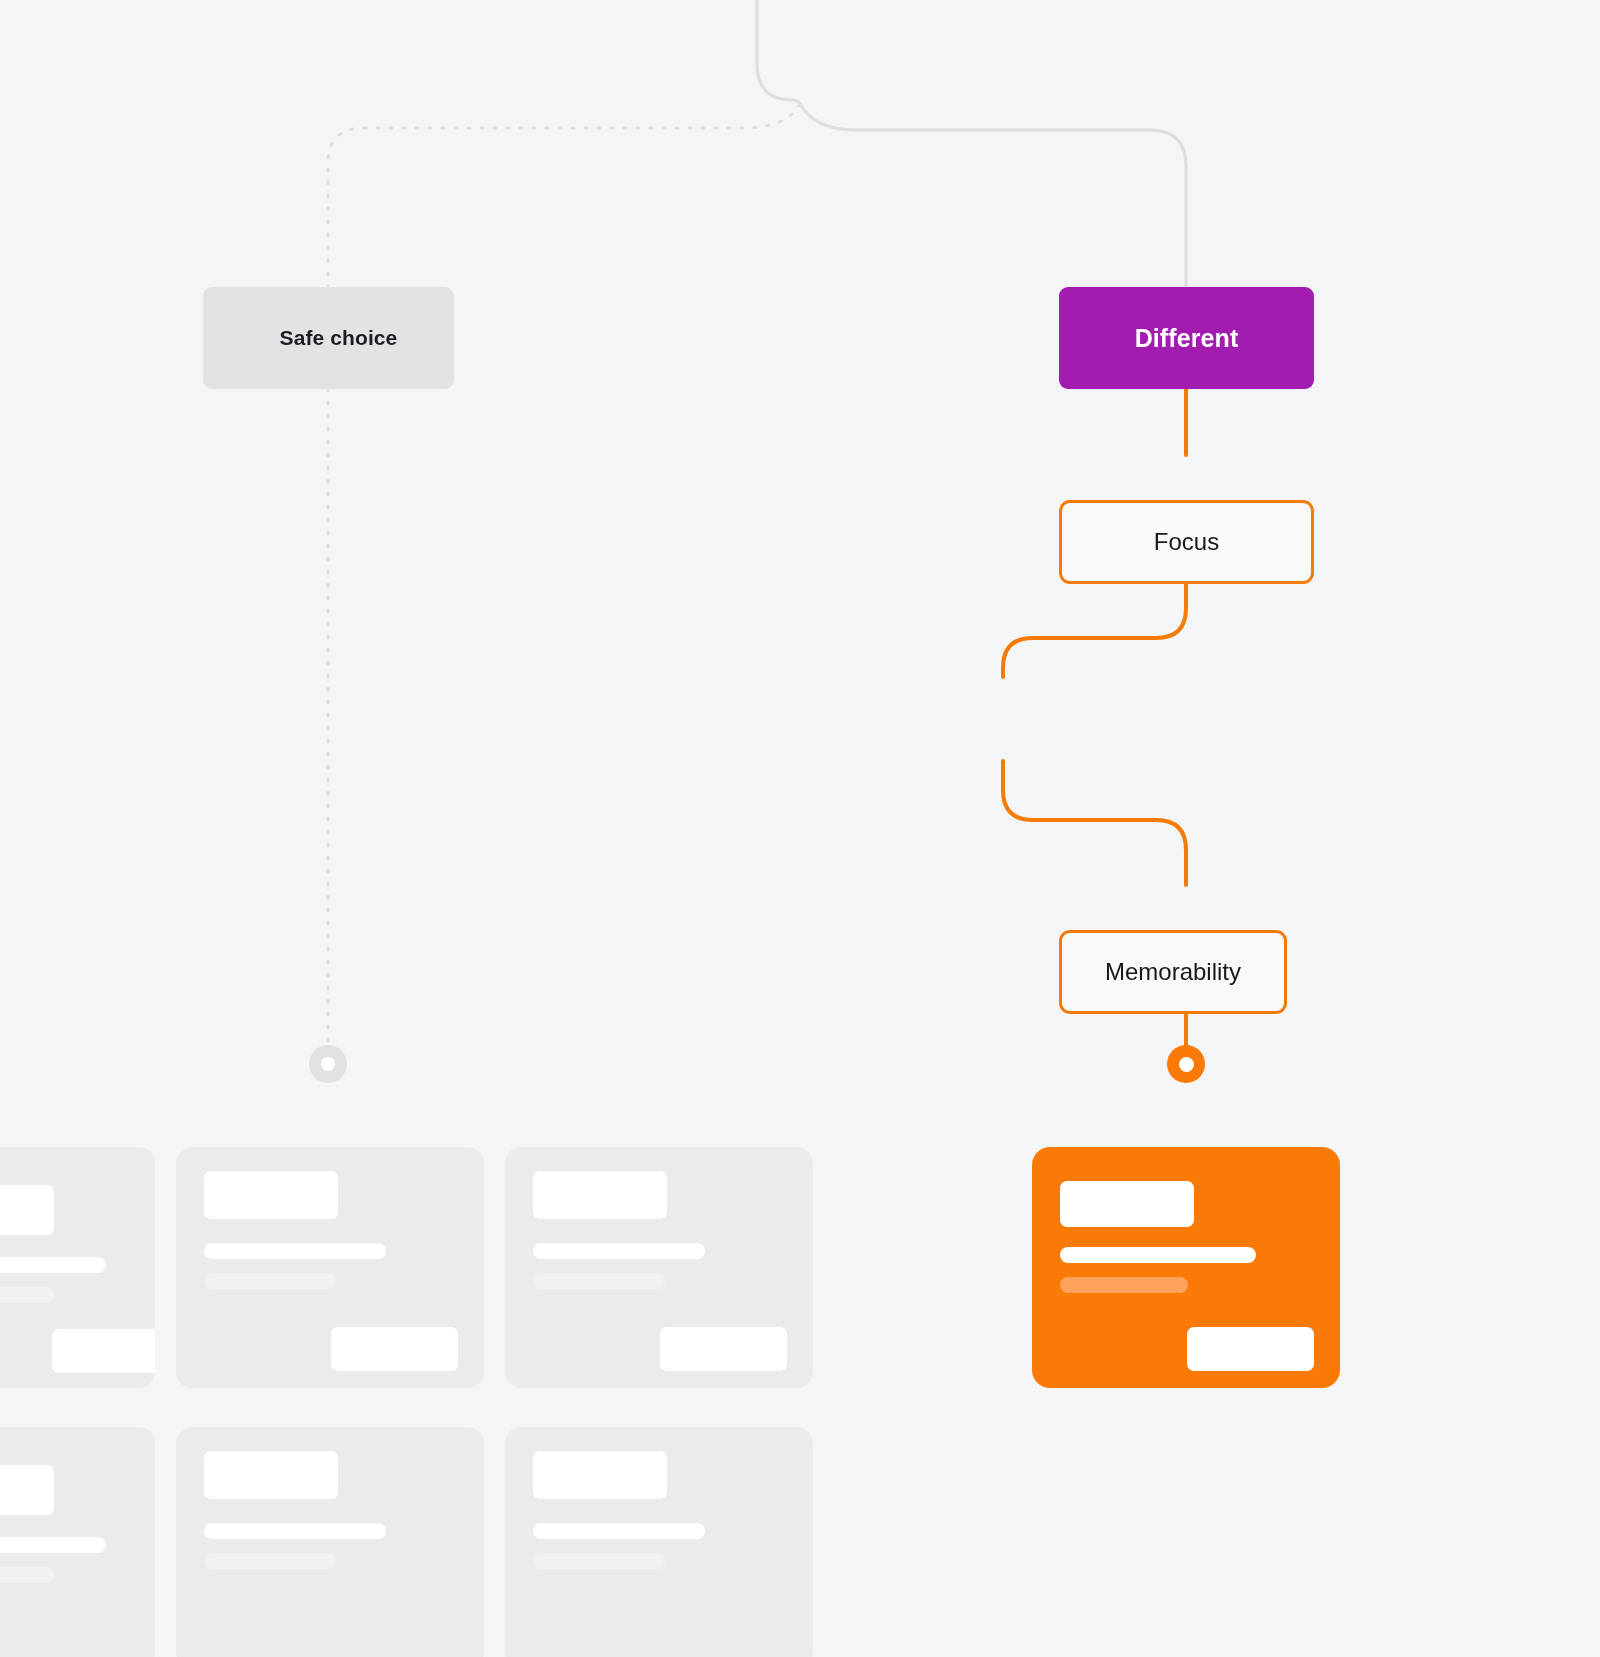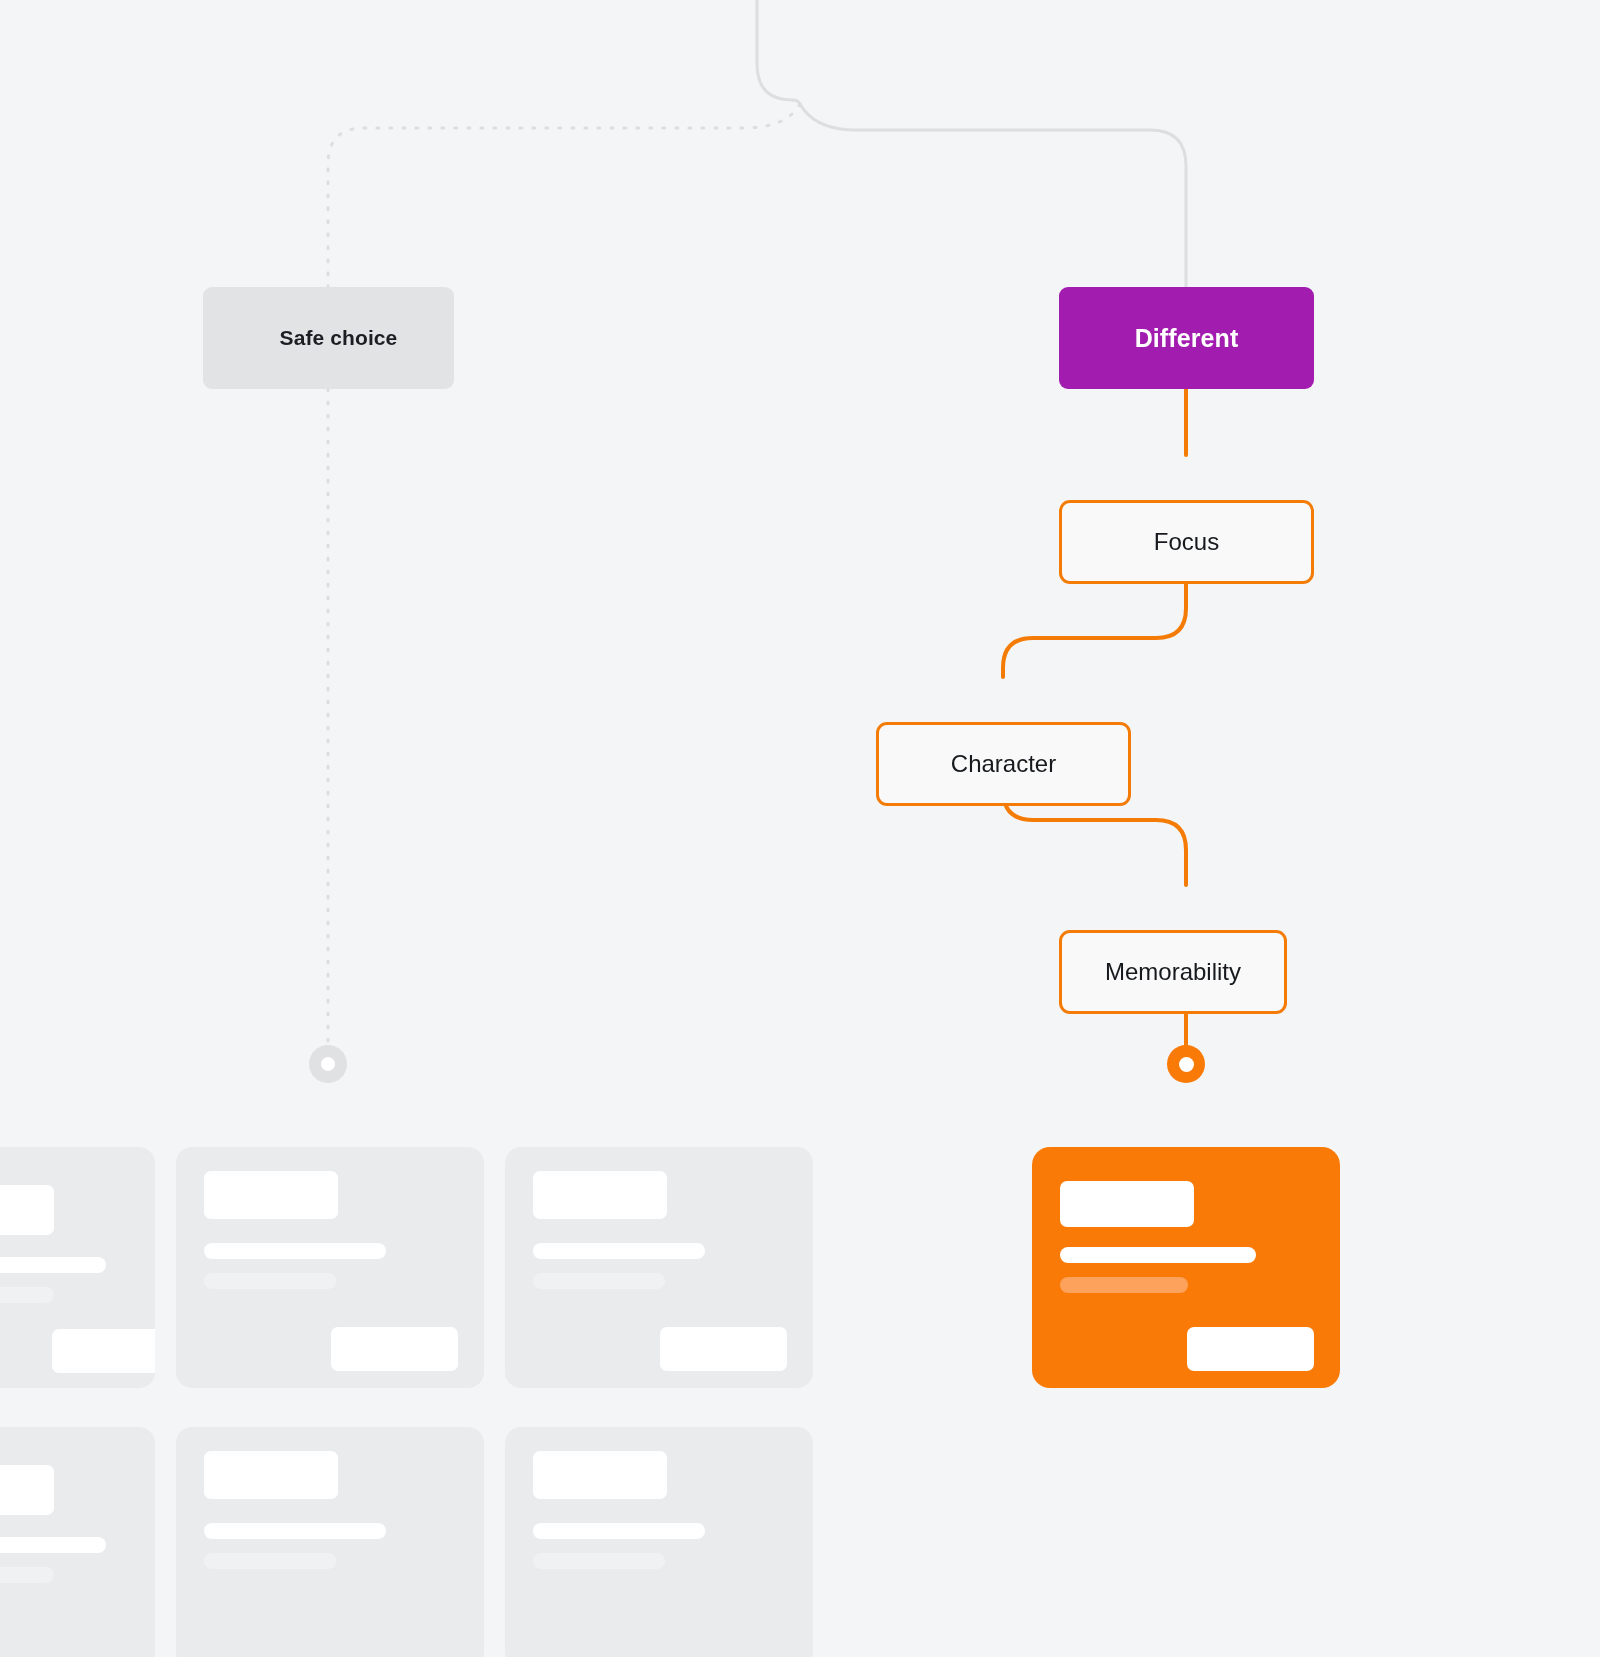--- a/index.html
+++ b/index.html
@@ -196,21 +196,20 @@
 
     <path d="M 1186 969 L 1186 1045" fill="none" stroke="#f47b06" stroke-width="4" stroke-linecap="round"></path>
   </svg>
 
   <div class="node node-safe">Safe choice</div>
 
   <div class="node node-different">Different</div>
 
   <div class="node node-step node-focus">Focus</div>
 
-  <div class="node node-step node-character">Character</div>
 
   <div class="node node-step node-memorability">Memorability</div>
 
   <div class="endpoint endpoint-gray">
     <div class="endpoint-inner"></div>
   </div>
 
   <div class="endpoint endpoint-orange">
     <div class="endpoint-inner"></div>
   </div>

